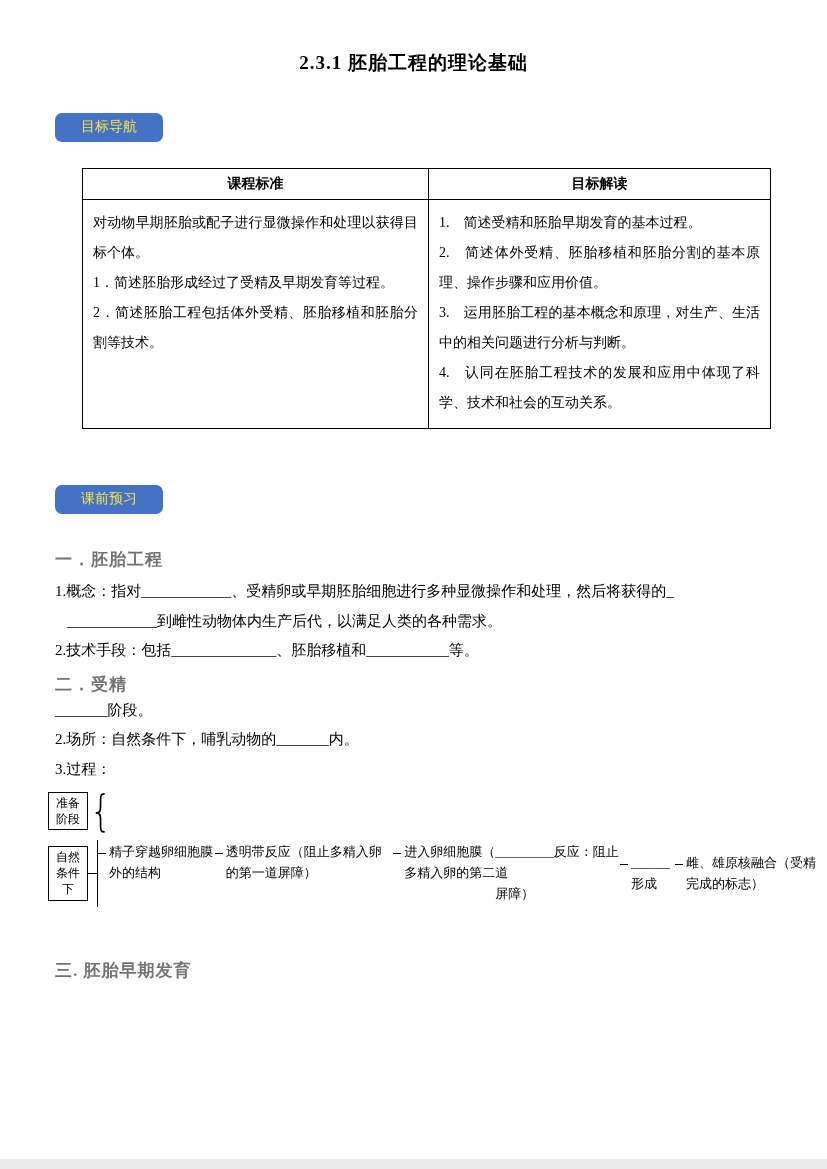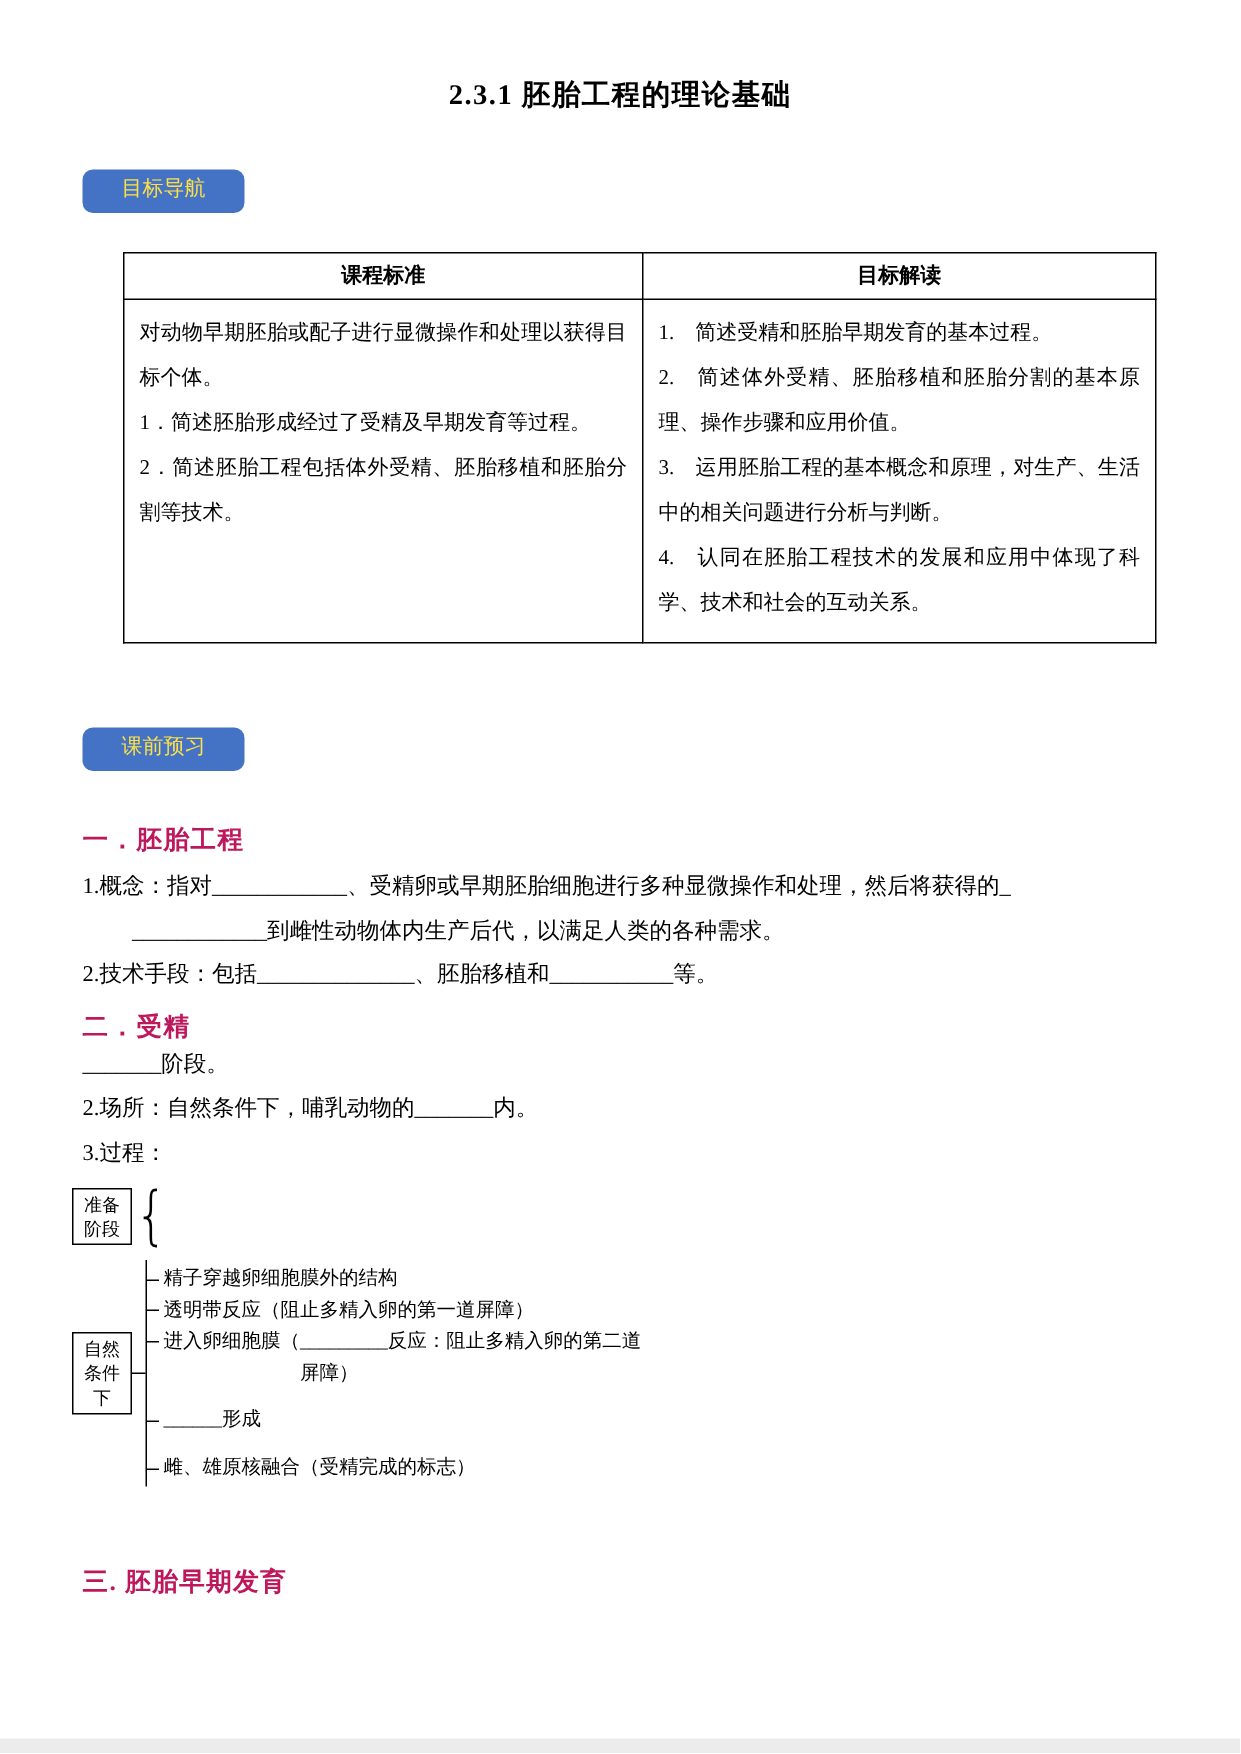--- a/index.html
+++ b/index.html
@@ -47,35 +47,35 @@
   .std-table th {
     font-weight: bold;
     text-align: center;
     padding: 6px 4px;
   }
   .std-table td { padding: 8px 10px 10px 10px; }
   .col-left { width: 346px; }
   .col-right { width: 342px; }
   .std-table td p { margin: 0; line-height: 2.15; text-align: justify; }
   .red-heading {
-    color: #be185d;
+    color: #737373;
     font-size: 17px;
     font-weight: bold;
     margin: 16px 0 0 55px;
     letter-spacing: 1px;
   }
   .h-s1 { margin-top: 34px; }
   .h-s2 { margin-top: 8px; }
   .h-s3 { margin-top: 52px; }
   .line {
     margin: 0 40px 0 55px;
     font-size: 15px;
     line-height: 1.95;
   }
-  .line.indent1 { margin-left: 88px; }
+  .line.indent1 { margin-left: 67px; }
   .gap-top { margin-top: 6px; }
   
   .diagram { margin: 8px 0 0 48px; font-size: 13px; }
   .dgroup { display: flex; align-items: center; }
   .stage-box {
     flex: 0 0 auto;
     width: 40px;
     border: 1px solid #000;
     text-align: center;
     font-size: 12px;
@@ -90,21 +90,21 @@
     line-height: 1;
     transform: scaleY(1.25);
     margin: 0 2px;
   }
   .ditems { display: flex; flex-direction: column; }
   .ditem { line-height: 1.45; }
   .dgroup-fert { margin-top: 10px; }
   .connector { flex: 0 0 auto; width: 9px; height: 1px; background: #000; }
   .fitems {
     display: flex;
-    flex-direction: column;
+    flex-direction: row;
     border-left: 1px solid #000;
     padding: 2px 0;
   }
   .fitem {
     position: relative;
     padding-left: 11px;
     line-height: 1.6;
     white-space: pre-wrap;
   }
   .fitem::before {

